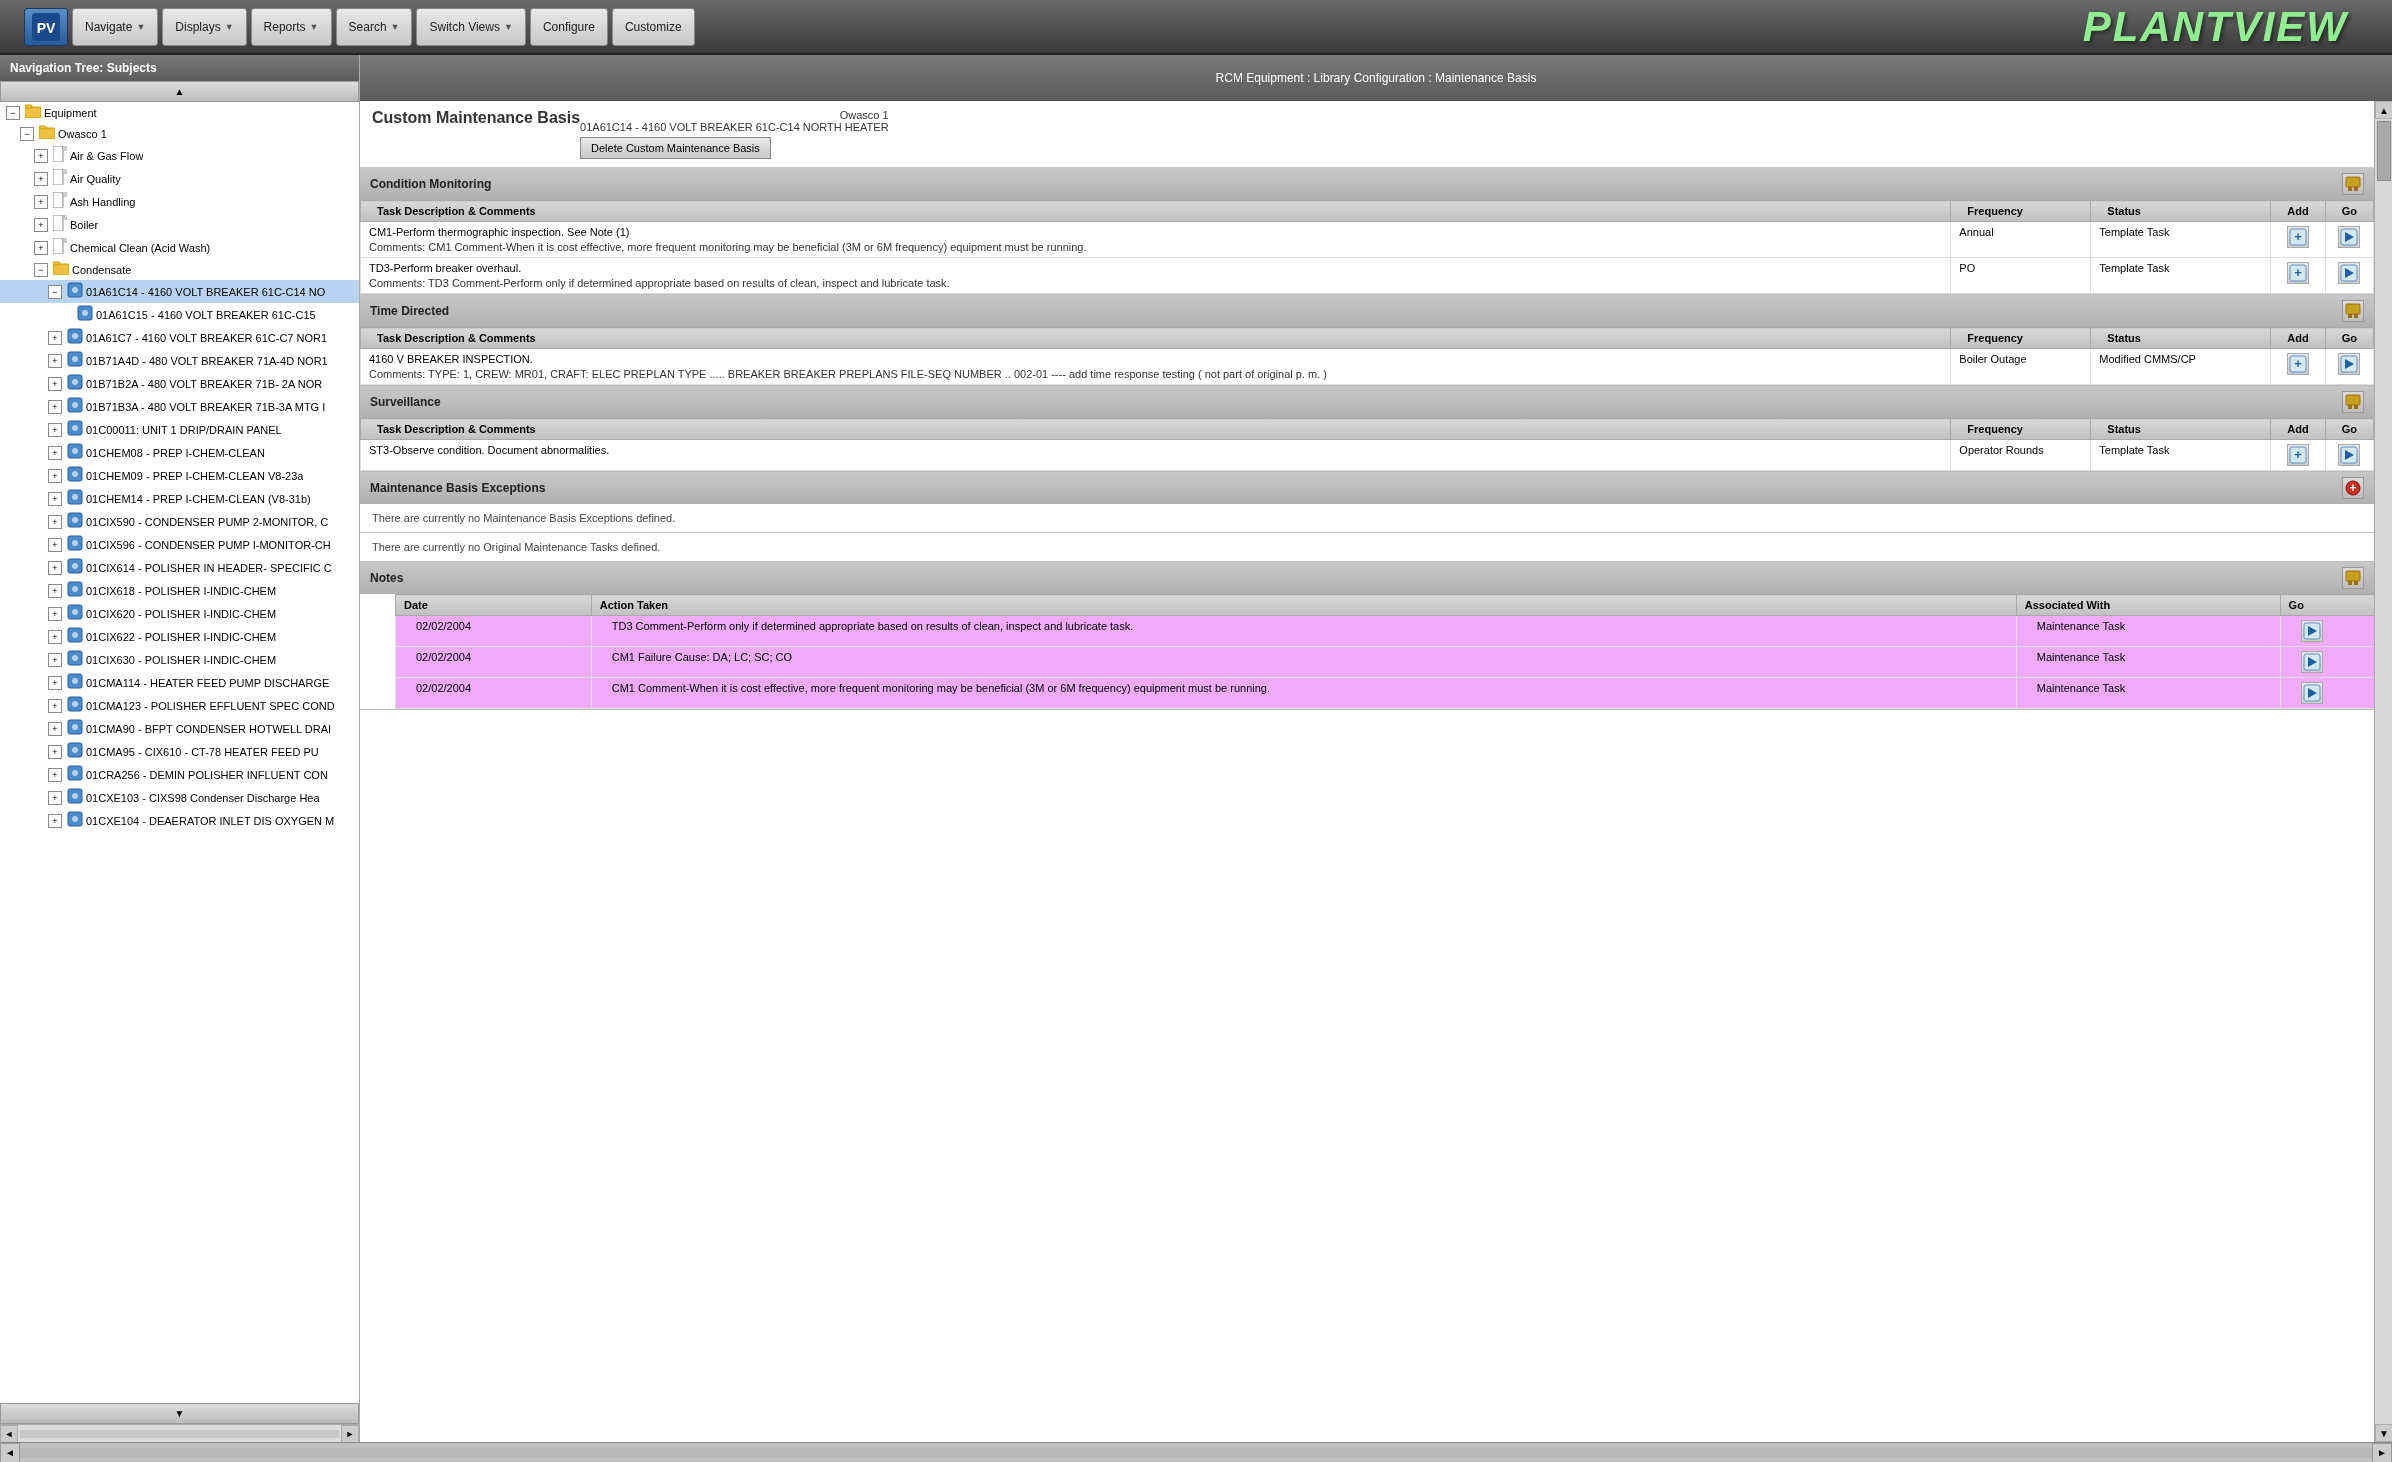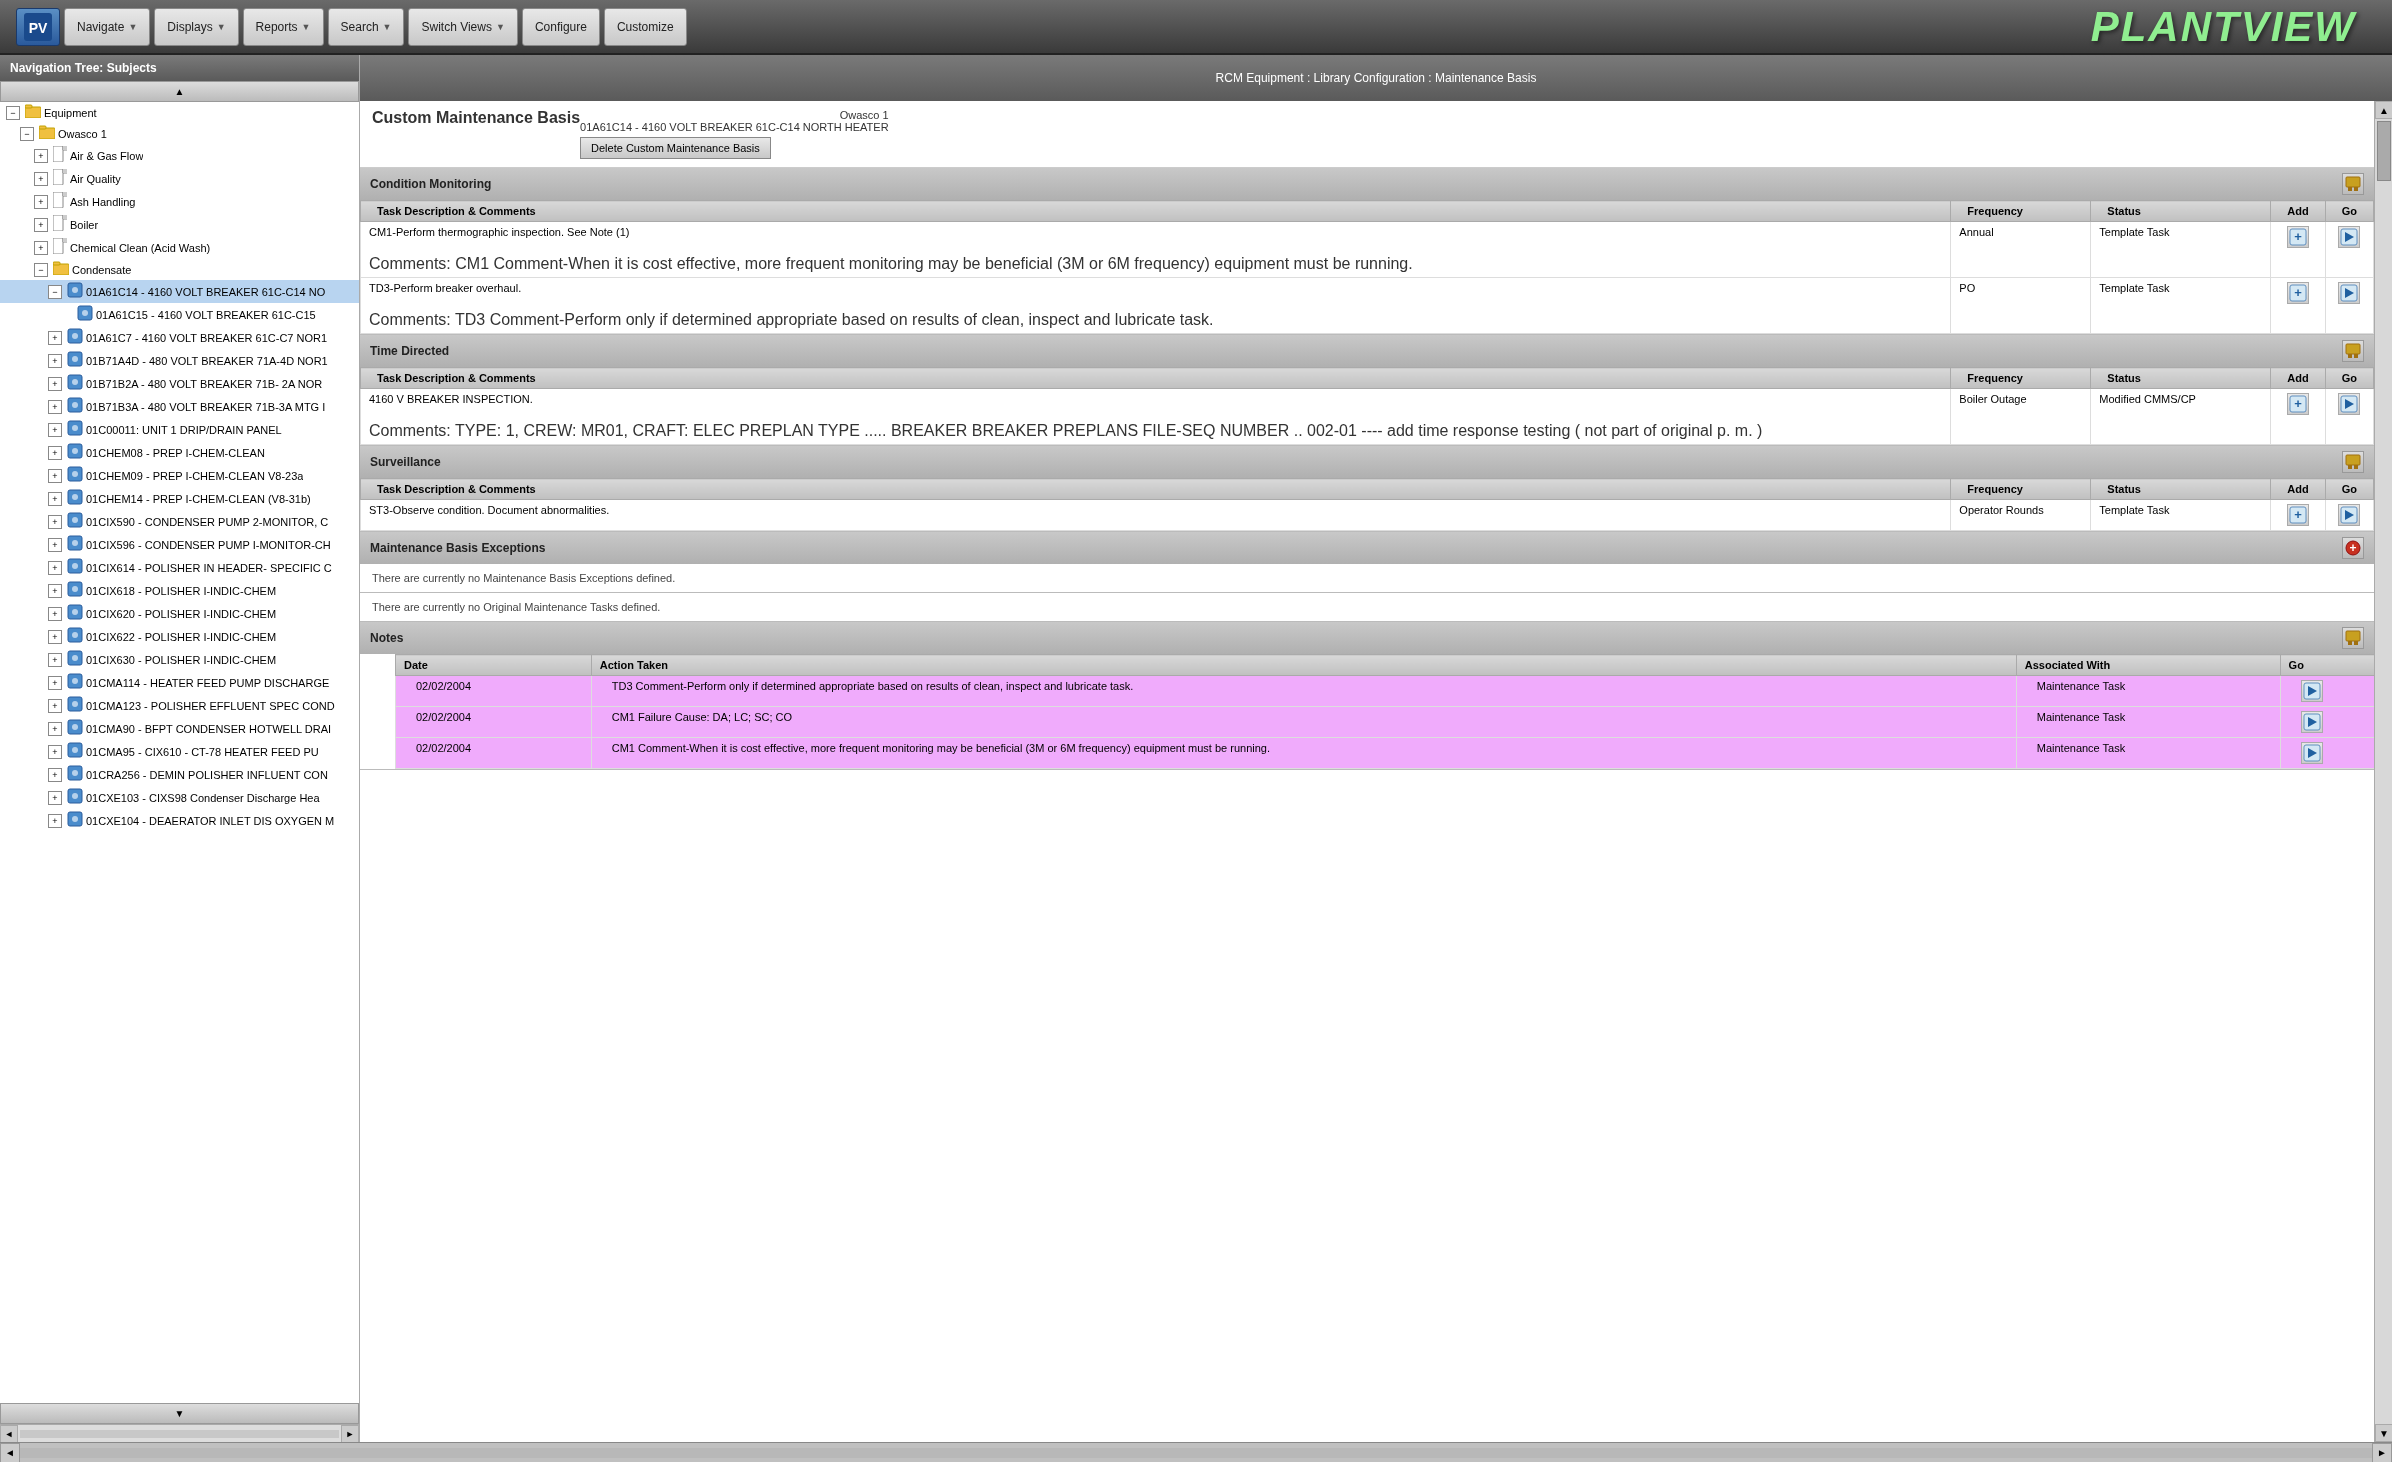--- a/index.html
+++ b/index.html
@@ -4,21 +4,21 @@
   <style>
     * { box-sizing: border-box; margin: 0; padding: 0; }
     body { font-family: Arial, sans-serif; font-size: 11px; background: #c0c0c0; overflow: hidden; width: 2392px; height: 1462px; }
 
     
     #toolbar {
       background: linear-gradient(to bottom, #6a6a6a, #3a3a3a);
       height: 55px;
       display: flex;
       align-items: center;
-      padding: 0 16px;
+      padding: 0 24px;
       gap: 4px;
       border-bottom: 2px solid #222;
     }
     .toolbar-logo-btn {
       width: 44px; height: 38px;
       background: linear-gradient(to bottom, #5a8fc4, #2a5a9c);
       border: 1px solid #1a3a6c;
       border-radius: 3px;
       display: flex; align-items: center; justify-content: center;
       cursor: pointer;
@@ -239,21 +239,21 @@
     .data-table .col-go { width: 35px; text-align: center; }
 
     .action-icon {
       width: 22px; height: 22px;
       cursor: pointer;
       display: inline-flex; align-items: center; justify-content: center;
       font-size: 14px;
       background: linear-gradient(to bottom, #e8e8e8, #ccc);
       border: 1px solid #aaa;
     }
-    .comments-text { color: #333; font-size: 16px; margin-top: 17px; }
+    .comments-text { color: #333; font-size: 11px; margin-top: 3px; }
 
     .no-data-text { padding: 8px 12px; font-size: 11px; color: #444; background: white; }
 
     
     .notes-table {
       width: 100%;
       border-collapse: collapse;
       margin-left: 35px;
     }
     .notes-table th {

